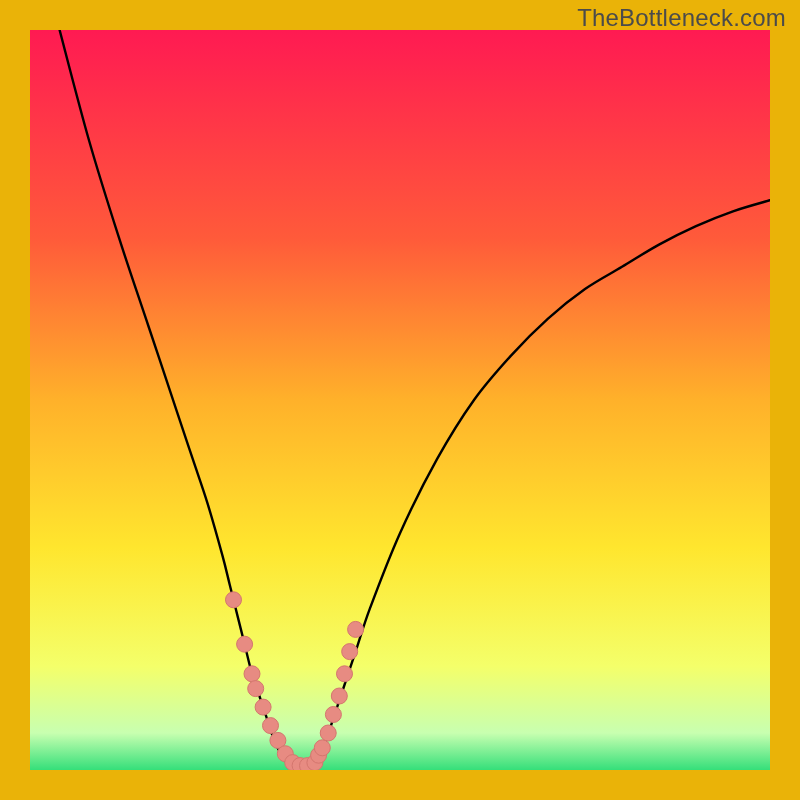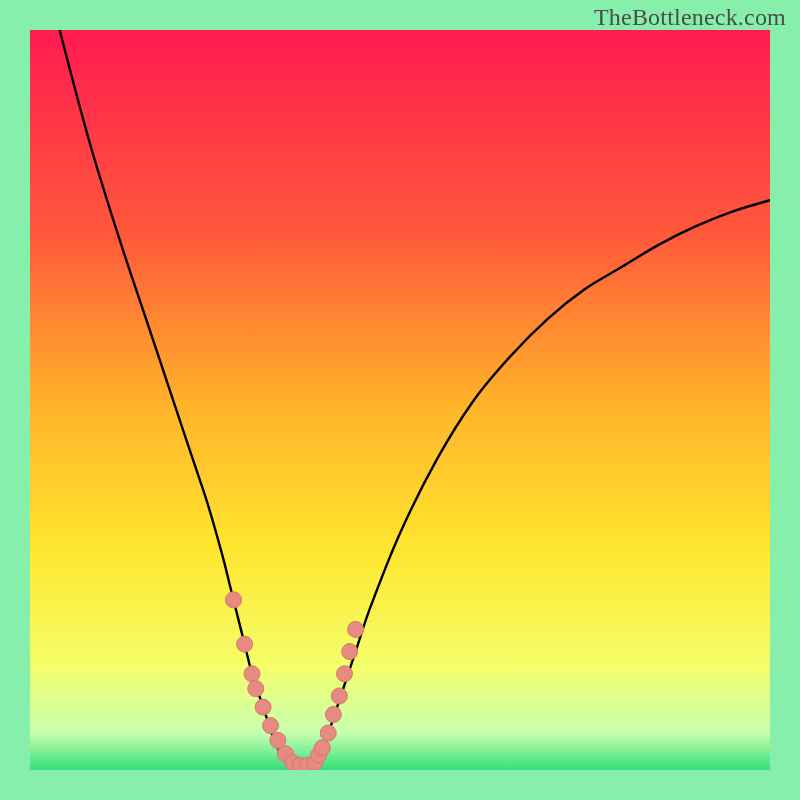--- a/index.html
+++ b/index.html
@@ -7,22 +7,21 @@
     padding: 0;
     width: 800px;
     height: 800px;
     overflow: hidden;
     background: #000;
     font-family: Arial, Helvetica, sans-serif;
   }
   .frame {
     position: absolute;
     inset: 0;
-    background: #86efac;
-    font-family: Liberation Serif, serif;
+    background: #eab308;
   }
   .plot-area {
     position: absolute;
     left: 30px;
     top: 30px;
     width: 740px;
     height: 740px;
     overflow: hidden;
   }
   .gradient {

